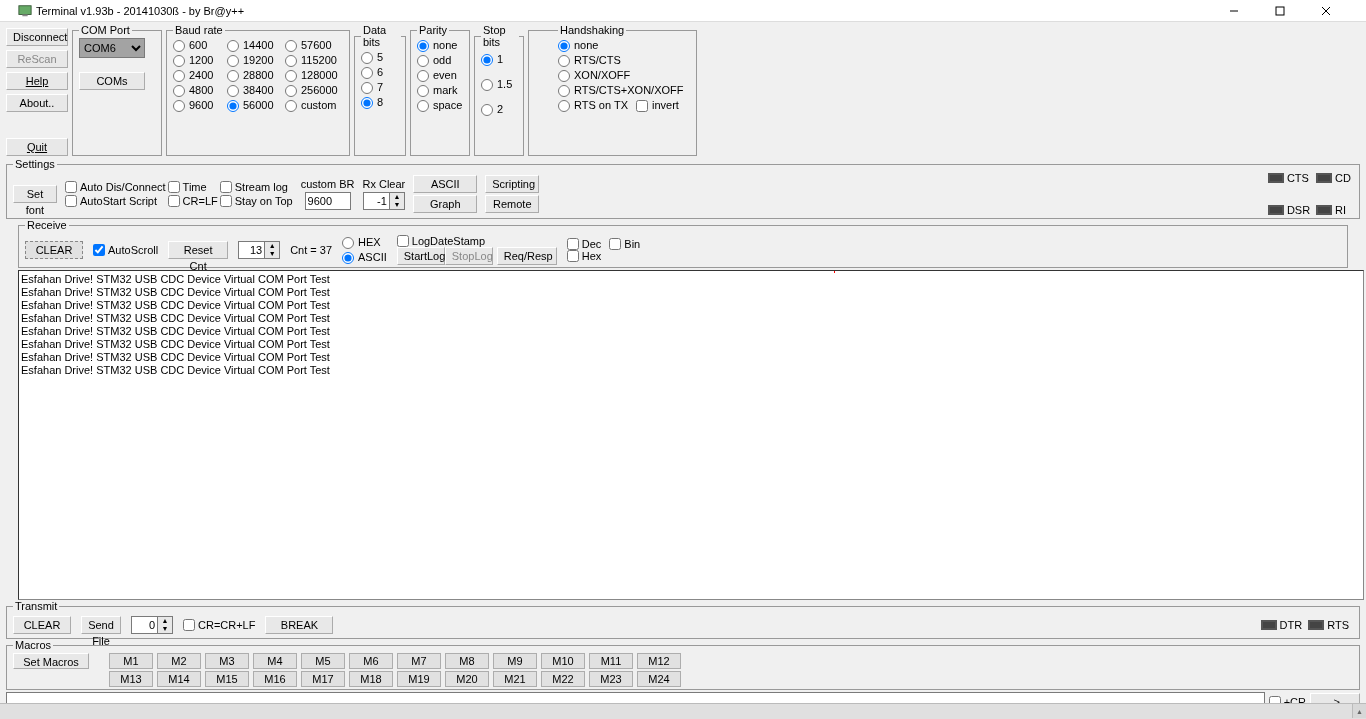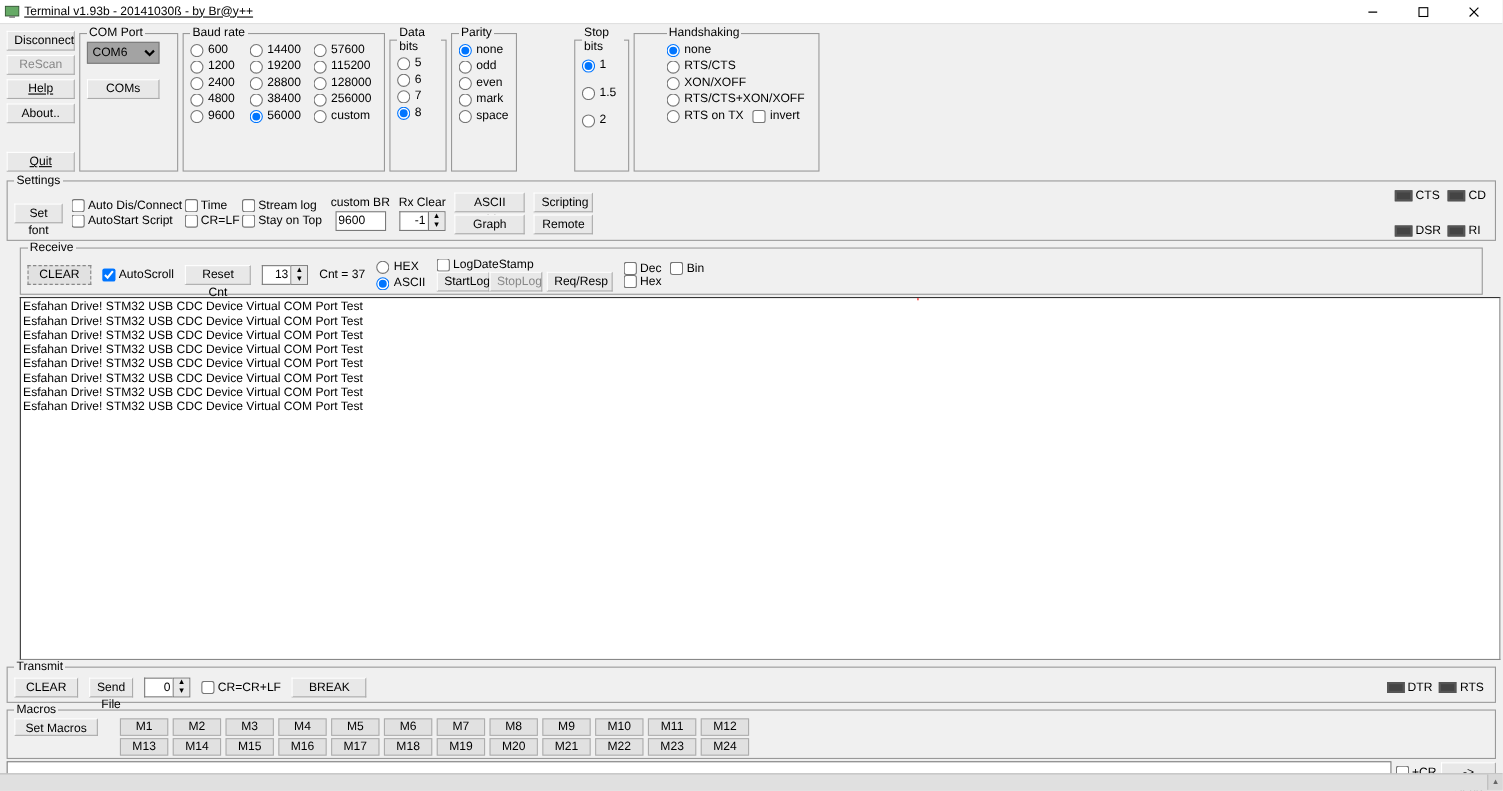--- a/index.html
+++ b/index.html
@@ -1,17 +1,17 @@
 <!DOCTYPE html>
 <html><head>
 <meta charset="utf-8">
 <style>
 * { box-sizing: border-box; font-family: "Tahoma", sans-serif; font-size: 11px; }
 body { margin: 0; background: #f0f0f0; width: 1366px; height: 719px; overflow: hidden; }
-.titlebar { height: 22px; background: #fff; display: flex; align-items: center; padding: 0 4px; border-bottom: 1px solid #ddd; text-decoration: underline; }
+.titlebar { height: 22px; background: #fff; display: flex; align-items: center; padding: 0 18px; border-bottom: 1px solid #ddd; }
 .titlebar .icon { width: 14px; height: 14px; margin-right: 4px; }
 .titlebar .title { flex: 1; }
 .winbtns { display: flex; gap: 18px; padding-right: 8px; }
 .winbtn { width: 28px; height: 20px; display: flex; align-items: center; justify-content: center; }
 .winbtn svg { width: 10px; height: 10px; }
 
 .top-row { display: flex; align-items: stretch; padding: 2px 6px 2px 6px; gap: 4px; }
 .btncol { display: flex; flex-direction: column; gap: 4px; padding-top: 4px; }
 .btn { background: #e1e1e1; border: 1px solid #adadad; padding: 0 6px; height: 18px; line-height: 16px; text-align: center; cursor: pointer; }
 .btn.small { width: 62px; }
@@ -20,21 +20,21 @@
 .btn.disabled { color: #888; }
 
 fieldset { border: 1px solid #999; margin: 0; padding: 2px 4px 2px 6px; position: relative; }
 legend { padding: 0 2px; font-size: 11px; }
 
 .comport { width: 90px; }
 .comport select { width: 66px; height: 20px; border: 1px solid #7a7a7a; background: #a3a3a3; }
 .baud { width: 182px; }
 .databits { width: 52px; }
 .parity { width: 60px; }
-.stopbits { width: 50px; margin-left: 48px; }
+.stopbits { width: 50px; }
 .handshake { width: 169px; padding-left: 29px; }
 
 .radiocol { display: flex; flex-direction: column; gap: 0px; line-height: 15px; }
 .radio-row { display: flex; align-items: center; gap: 2px; }
 .radio-row input { margin: 0 2px 0 0; width: 12px; height: 12px; }
 .baud-grid { display: grid; grid-template-columns: 54px 58px 60px; }
 .baud-grid .radio-row { line-height: 15px; }
 .chkgrid { display: grid; grid-template-columns: auto auto auto; column-gap: 2px; row-gap: 2px; }
 .chk { display: flex; align-items: flex-start; gap: 3px; }
 .chk input { margin: 0; width: 12px; height: 12px; }

